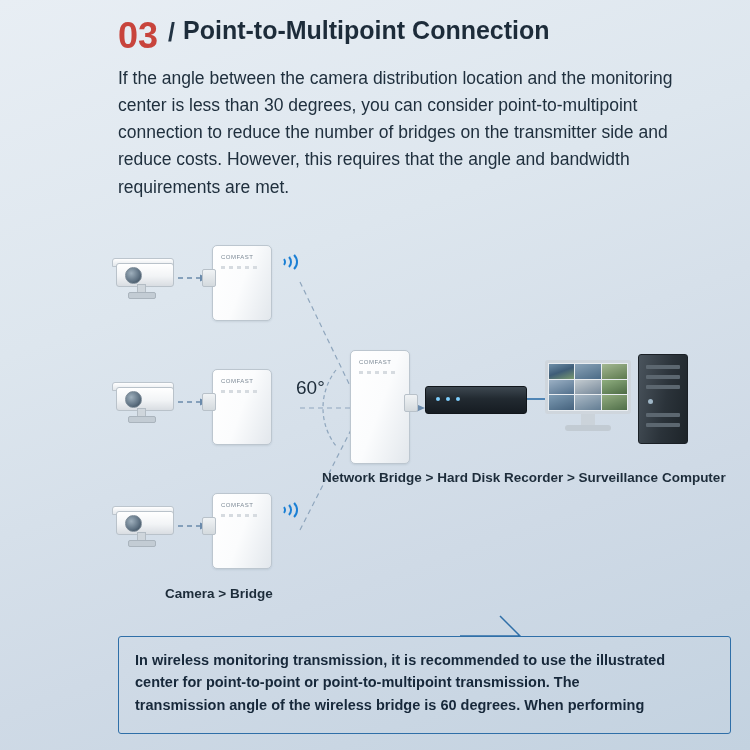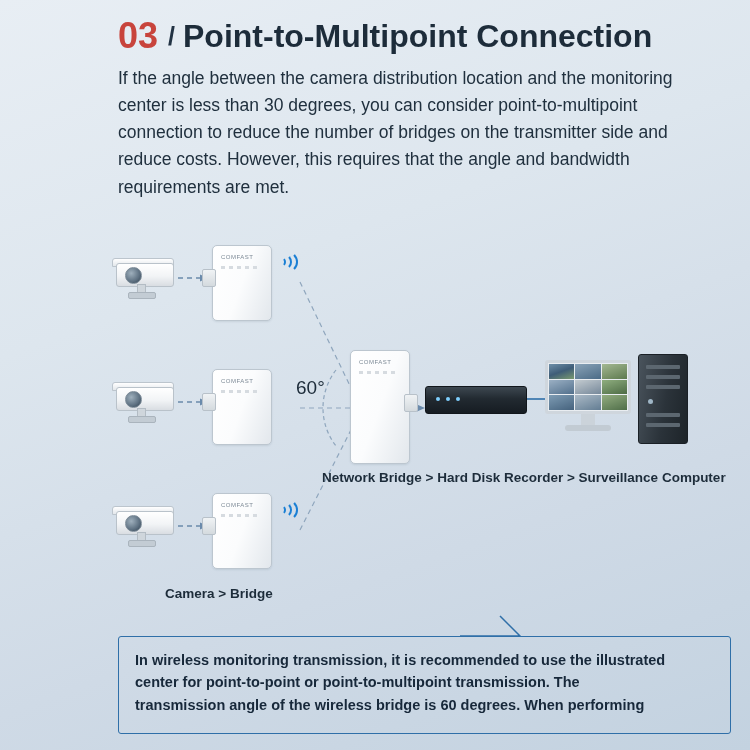--- a/index.html
+++ b/index.html
@@ -18,38 +18,38 @@
 
   
   .header {
     position: absolute;
     left: 118px;
     top: 18px;
     width: 610px;
   }
   .title-row {
     display: flex;
-    align-items: center;
+    align-items: flex-start;
     gap: 8px;
   }
   .num {
     font-size: 36px;
     font-weight: bold;
     color: #c8443c;
     letter-spacing: 0px;
     line-height: 1;
   }
   .title-sep {
     font-size: 25px;
     color: #223344;
     font-weight: bold;
     margin-left: 2px;
   }
   .title-text {
-    font-size: 32px;
+    font-size: 25px;
     font-weight: bold;
     color: #1d2c3a;
     line-height: 1;
   }
   .para {
     margin-top: 11px;
     font-size: 17.5px;
     line-height: 1.55;
     color: #20303e;
     width: 585px;

